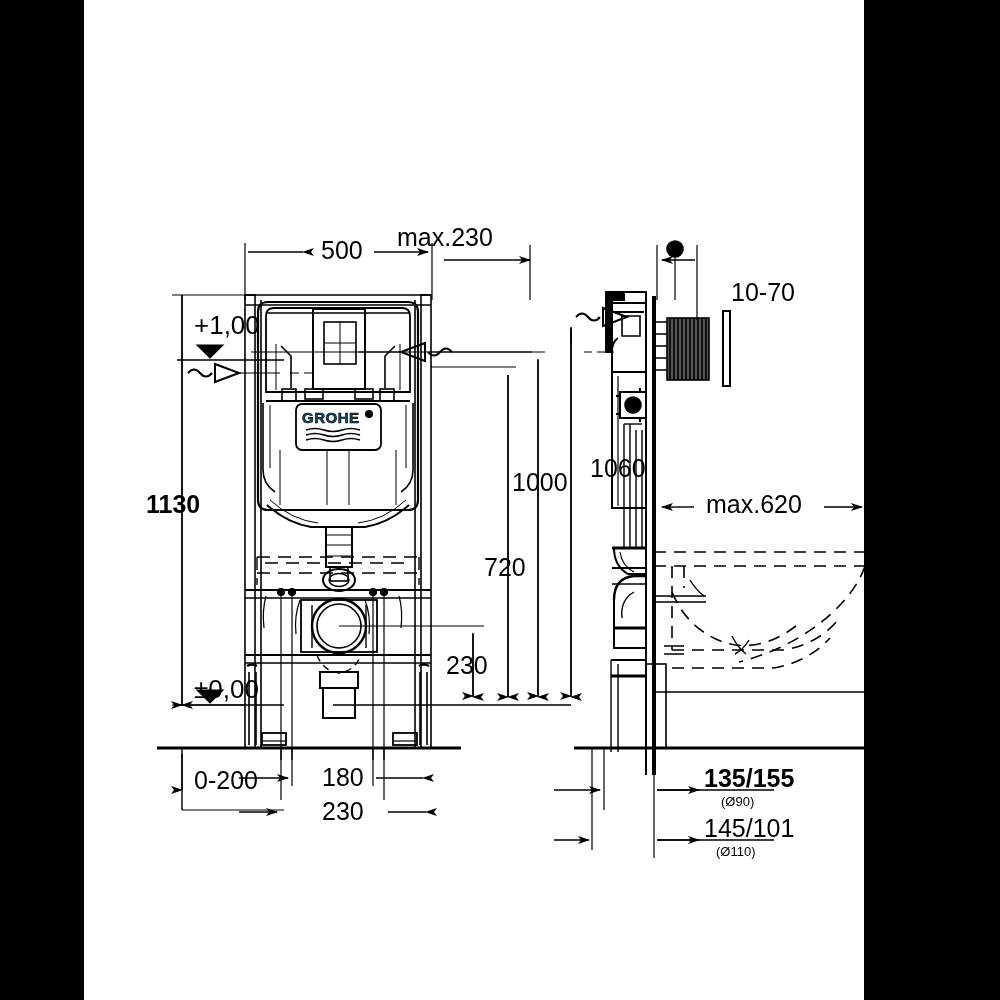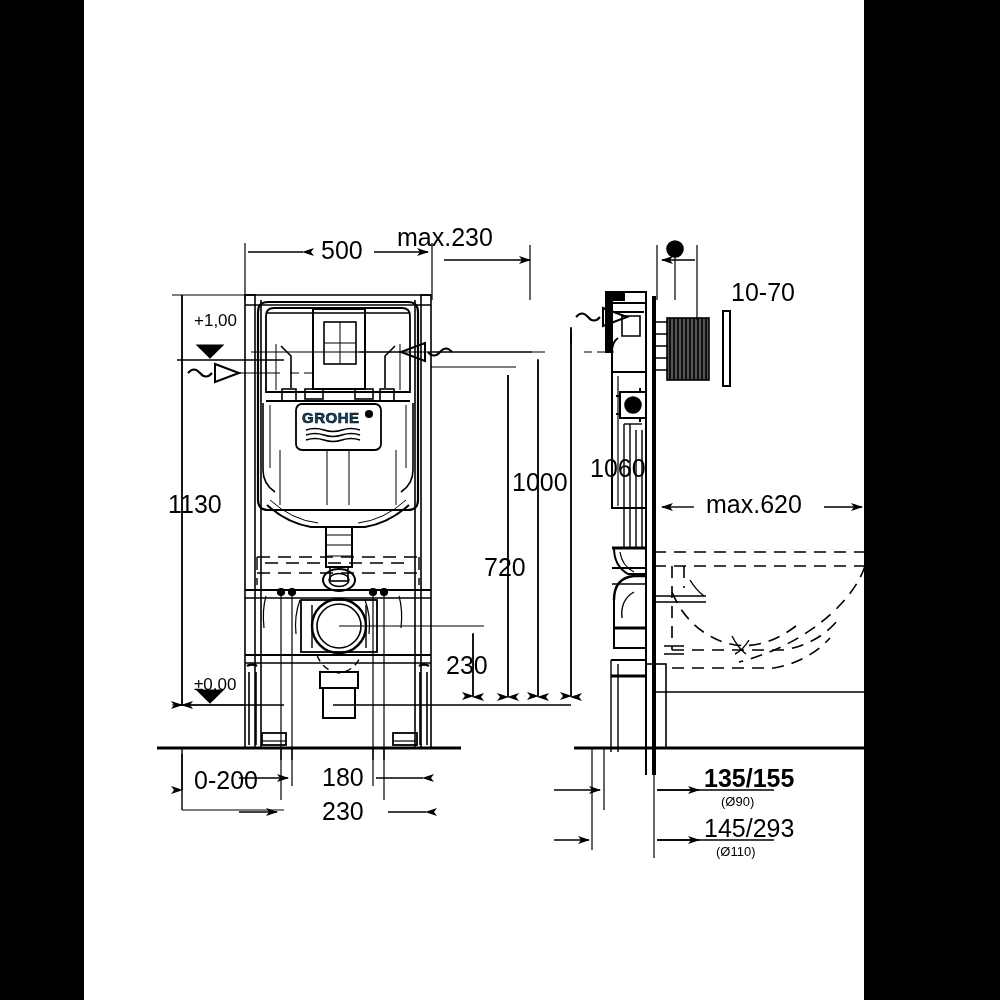--- a/index.html
+++ b/index.html
@@ -23,21 +23,21 @@
   .lbl{
     position:absolute;
     color:#000;
     font-family:"Liberation Sans", sans-serif;
     white-space:nowrap;
     line-height:1;
     -webkit-font-smoothing:antialiased;
   }
   .dim{font-size:25px;letter-spacing:0px;}
   .dimsm{font-size:13px;}
-  .lvl{font-size:17px;}
+  .lvl{font-size:26px;}
   .bar{position:absolute;top:0;height:1000px;background:#000;}
   #barL{left:0;width:84px;}
   #barR{left:915px;width:85px;}
 </style>
 </head>
 <body>
 
 <div id="page">
 
   <div class="bar" id="barL"></div>
@@ -309,35 +309,35 @@
           <path d="M470 790 L516 790" stroke-width="1.4" marker-end="url(#ah)"></path>
           <path d="M615 790 L573 790" stroke-width="1.4" marker-end="url(#ah)" transform="rotate(180 594 790)"></path>
           <path d="M573 790 L690 790" stroke-width="1.4"></path>
           <path d="M470 840 L505 840" stroke-width="1.4" marker-end="url(#ah)"></path>
           <path d="M615 840 L573 840" stroke-width="1.4" marker-end="url(#ah)" transform="rotate(180 594 840)"></path>
           <path d="M573 840 L690 840" stroke-width="1.4"></path>
         </g>
       </svg>
 
       <div class="lbl dim" style="left:237px;top:238px;">500</div>
-      <div class="lbl dim" style="left:84px;top:492px;">1130</div>
+      <div class="lbl dim" style="left:62px;top:492px;font-weight:bold;">1130</div>
       <div class="lbl dim" style="left:313px;top:225px;">max.230</div>
       <div class="lbl dim" style="left:647px;top:244px;margin-top:36px;">10-70</div>
       <div class="lbl dim" style="left:494px;top:456px;margin-left:12px;">1060</div>
       <div class="lbl dim" style="left:428px;top:470px;">1000</div>
       <div class="lbl dim" style="left:400px;top:555px;">720</div>
       <div class="lbl dim" style="left:362px;top:653px;">230</div>
       <div class="lbl dim" style="left:622px;top:492px;">max.620</div>
       <div class="lbl dim" style="left:110px;top:768px;">0-200</div>
       <div class="lbl dim" style="left:238px;top:765px;text-align:center;">180</div>
       <div class="lbl dim" style="left:238px;top:799px;">230</div>
 
       <div class="lbl dim" style="left:620px;top:766px;font-weight:bold;">135/155</div>
       <div class="lbl dimsm" style="left:637px;top:795px;">(Ø90)</div>
-      <div class="lbl dim" style="left:620px;top:816px;">145/293</div>
+      <div class="lbl dim" style="left:620px;top:816px;">145/101</div>
       <div class="lbl dimsm" style="left:632px;top:845px;">(Ø110)</div>
 
       <div class="lbl lvl" style="left:110px;top:312px;">+1,00</div>
       <div class="lbl lvl" style="left:110px;top:676px;">±0,00</div>
 
       <div style="position:absolute;left:218px;top:409px;width:74px;height:36px;">
         <div style="position:absolute;left:0;top:0;font-family:'Liberation Sans', sans-serif;font-size:15px;font-weight:bold;letter-spacing:0.5px;color:#0c4a6e;
                     -webkit-text-stroke:0.6px #000;">GROHE</div>
         <div style="position:absolute;left:63px;top:1px;width:8px;height:8px;border-radius:50%;background:#000;"></div>
         <svg width="70" height="18" style="position:absolute;left:2px;top:18px;">

